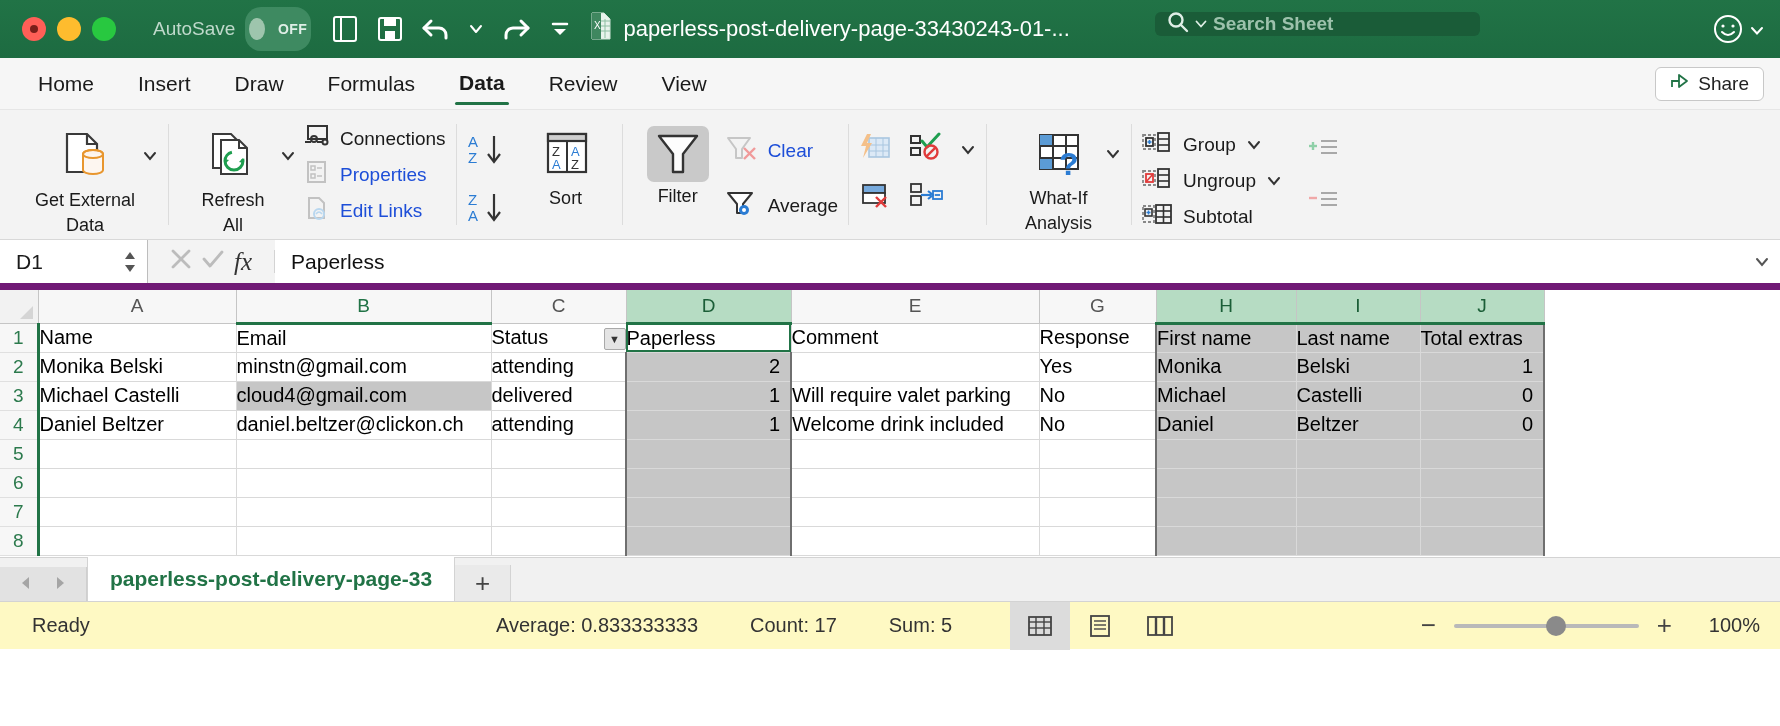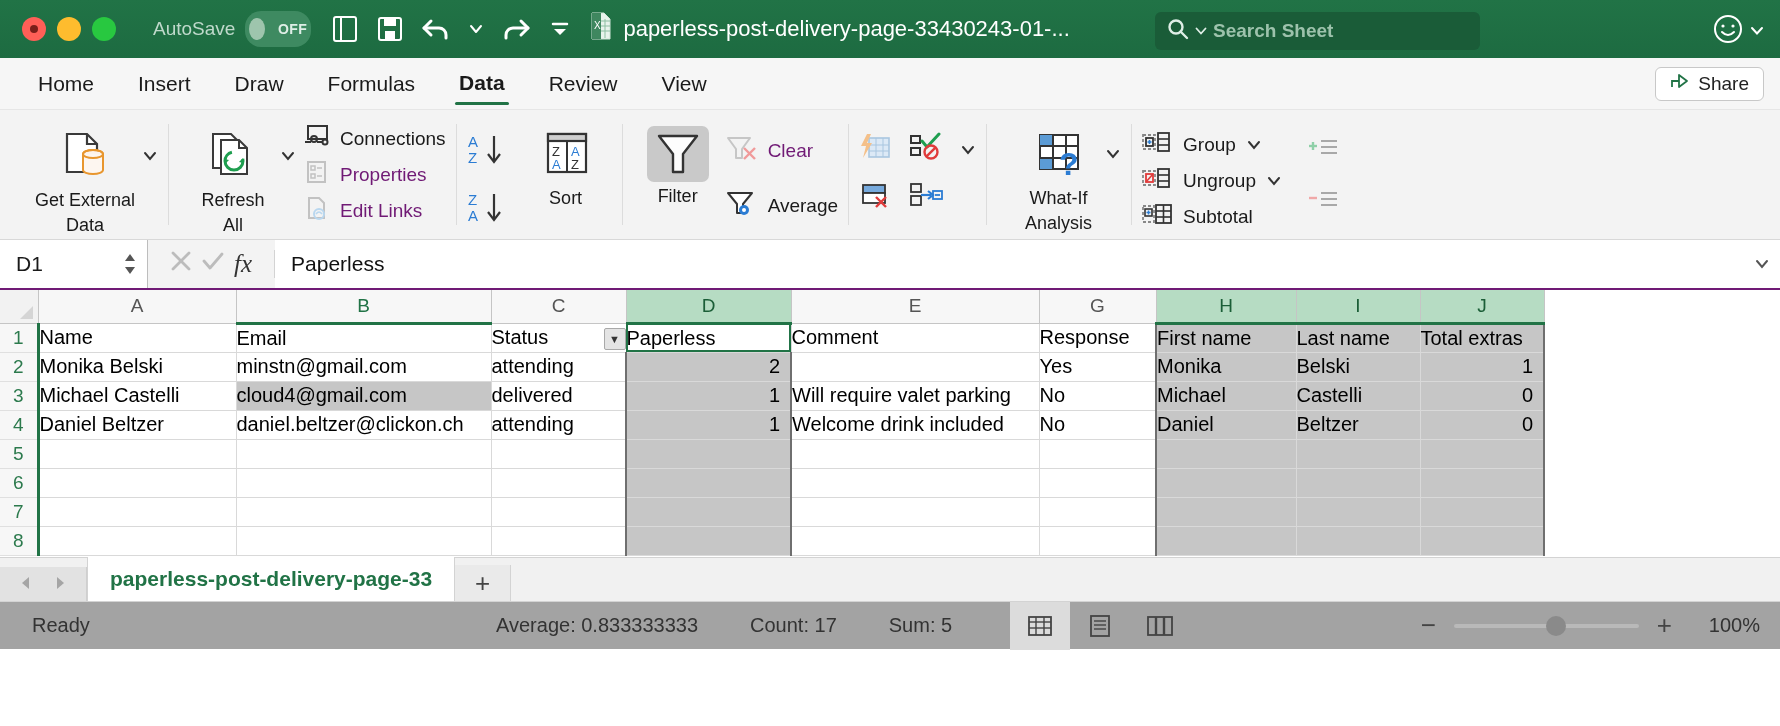--- a/index.html
+++ b/index.html
@@ -21,34 +21,34 @@
   .traffic { display: flex; gap: 11px; align-items: center; margin-left: 8px; margin-right: 28px; }
   .light { width: 24px; height: 24px; border-radius: 50%; display:flex; align-items:center; justify-content:center;}
   .light.red { background: #ff5f57; }
   .light.yellow { background: #febc2e; }
   .light.green { background: #28c840; }
   .light.red::after{ content:""; width:8px;height:8px;border-radius:50%;background:#7a1f1a; }
 
   .autosave { display: flex; align-items: center; gap: 10px; margin-right: 22px; margin-left: 9px;}
   .autosave-label { color: #bfd9cb; font-size: 19px; }
   .toggle {
-    width: 66px; height: 36px; border-radius: 16px;
+    width: 66px; height: 44px; border-radius: 16px;
     background: #3e8a61; display: flex; align-items: center; padding: 0 4px; gap:13px;
   }
   .knob { width: 22px; height: 22px; border-radius: 50%; background: #9ec5ad; }
   .toggle-text { color: #dfeee6; font-size: 14px; font-weight: bold; letter-spacing:.5px;}
 
   .tb-icons { display: flex; align-items: center; gap: 18px; margin-right: 18px; }
   .tb-ic { color: #fff; display:flex; align-items:center; justify-content:center; }
 
   .doc-title { display:flex; align-items:center; gap:10px; color:#fff; font-size:22px; }
 
   .searchbox {
     position:absolute; left: 1155px; top: 12px;
-    width: 325px; height: 38px; border-radius: 6px;
+    width: 325px; height: 24px; border-radius: 6px;
     background: #1a5c38;
     display: flex; align-items: center; gap: 6px; padding: 0 12px;
   }
   .searchbox .ph { color: #9dc2ac; font-size: 19px; font-weight:bold;}
   .smiley { position:absolute; right:16px; top:13px; display:flex; align-items:center; gap:6px; color:#fff;}
 
   
   .ribbon-tabs {
     height: 52px; background:#f6f6f6; display:flex; align-items:center;
     padding-left: 16px; gap: 0px; border-bottom: 1px solid #e6e6e6;
@@ -78,24 +78,24 @@
   }
   .bigbtn {
     width: 150px; display:flex; flex-direction:column; align-items:center; gap:4px;
     padding-top: 8px;
   }
   .bigbtn .lbl { font-size:18px; color:#1a1a1a; line-height:1.15; }
   .bigbtn.sel .iconwrap { background:#c9c9c9; border-radius:7px; }
   .iconwrap{ padding:4px 6px; display:flex; align-items:center; justify-content:center;}
   .smallrows { display:flex; flex-direction:column; justify-content:center; gap:7px; padding-top:6px;}
   .smallrow { display:flex; align-items:center; gap:10px; font-size:19px; color:#1a1a1a; }
-  .smallrow.dis { color:#701a75; }
+  .smallrow.dis { color:#1d4ed8; }
 
   
-  .fbar { height:50px; background:#f3f3f3; display:flex; align-items:stretch; border-bottom:2px solid #701a75; }
+  .fbar { height:50px; background:#f3f3f3; display:flex; align-items:stretch; border-bottom:7px solid #701a75; }
   .namebox {
     width:148px; background:#fff; display:flex; align-items:center; justify-content:space-between;
     padding: 0 10px 0 16px; font-size:21px; color:#1a1a1a;
     border-right:1px solid #bdbdbd;
   }
   .spin{ display:flex; flex-direction:column; gap:3px; color:#555; font-size:10px; line-height:8px;}
   .fbuttons{ display:flex; align-items:center; gap:9px; padding: 0 22px; font-size:24px; color:#bcbcbc;}
   .fx{ font-style:italic; font-family:"Liberation Serif", serif; font-size:25px; color:#333; }
   .fdivider{ width:1px; background:#d3d3d3; margin:10px 0;}
   .finput{ flex:1; background:#fff; display:flex; align-items:center; padding-left:16px; font-size:21px; color:#111;}
@@ -150,21 +150,21 @@
   .navarrows{ display:flex; align-items:center; gap:18px; padding:0 18px; height:34px; color:#a5a5a5; font-size:15px; background:#e2e2e2; border-right:1px solid #cfcfcf;}
   .stab{
     height:44px; display:flex; align-items:center; padding:0 22px;
     font-size:21px; font-weight:bold; color:#217346; background:#fff;
     border-left:1px solid #d3d3d3; border-right:1px solid #d3d3d3;
   }
   .addsheet{ width:56px; height:36px; display:flex; align-items:center; justify-content:center; font-size:26px; color:#444; background:#eaeaea; border-right:1px solid #d3d3d3;}
 
   
   .statusbar{
-    height:48px; background:#a3a3a3; display:flex; align-items:center;
+    height:48px; background:#fef9c3; display:flex; align-items:center;
     border-top:1px solid #d3d3d3; position:relative; font-size:20px; color:#333;
   }
   .status-ready{ padding-left:32px; width:470px; }
   .stat{ padding:0 26px; }
   .viewbtns{ position:absolute; left:1010px; display:flex; gap:0; }
   .vbtn{ width:60px; height:48px; display:flex; align-items:center; justify-content:center; }
   .vbtn.on{ background:#dcdcdc; }
   .zoomctl{ position:absolute; right:20px; display:flex; align-items:center; gap:18px; }
   .slider{ width:185px; height:4px; background:#b9b9b9; border-radius:2px; position:relative;}
   .slider .thumb{ position:absolute; left:92px; top:-8px; width:20px; height:20px; border-radius:50%; background:#8a8a8a;}

